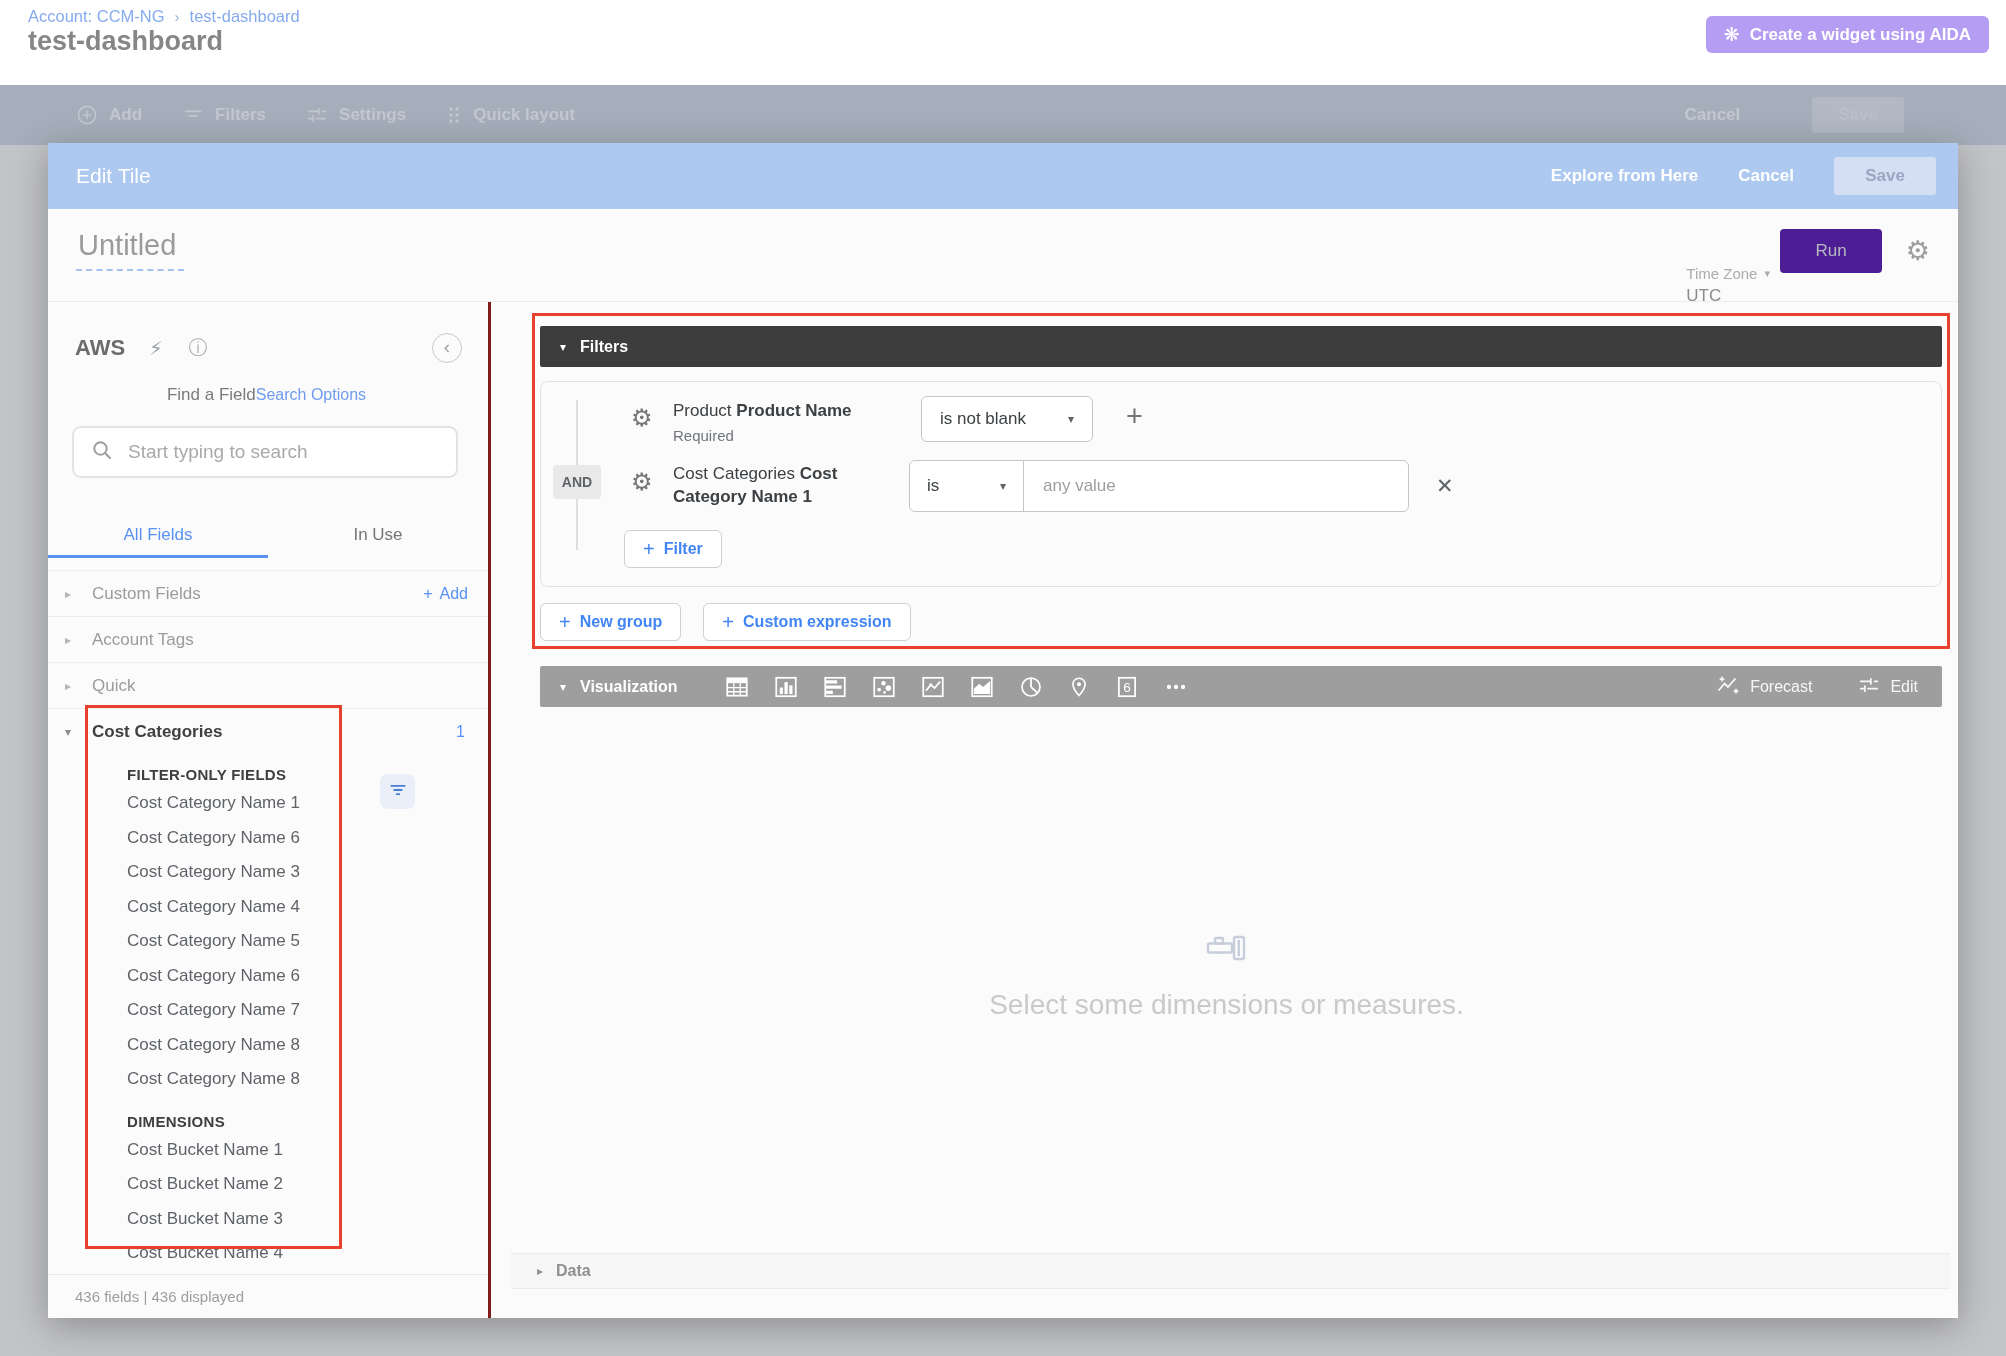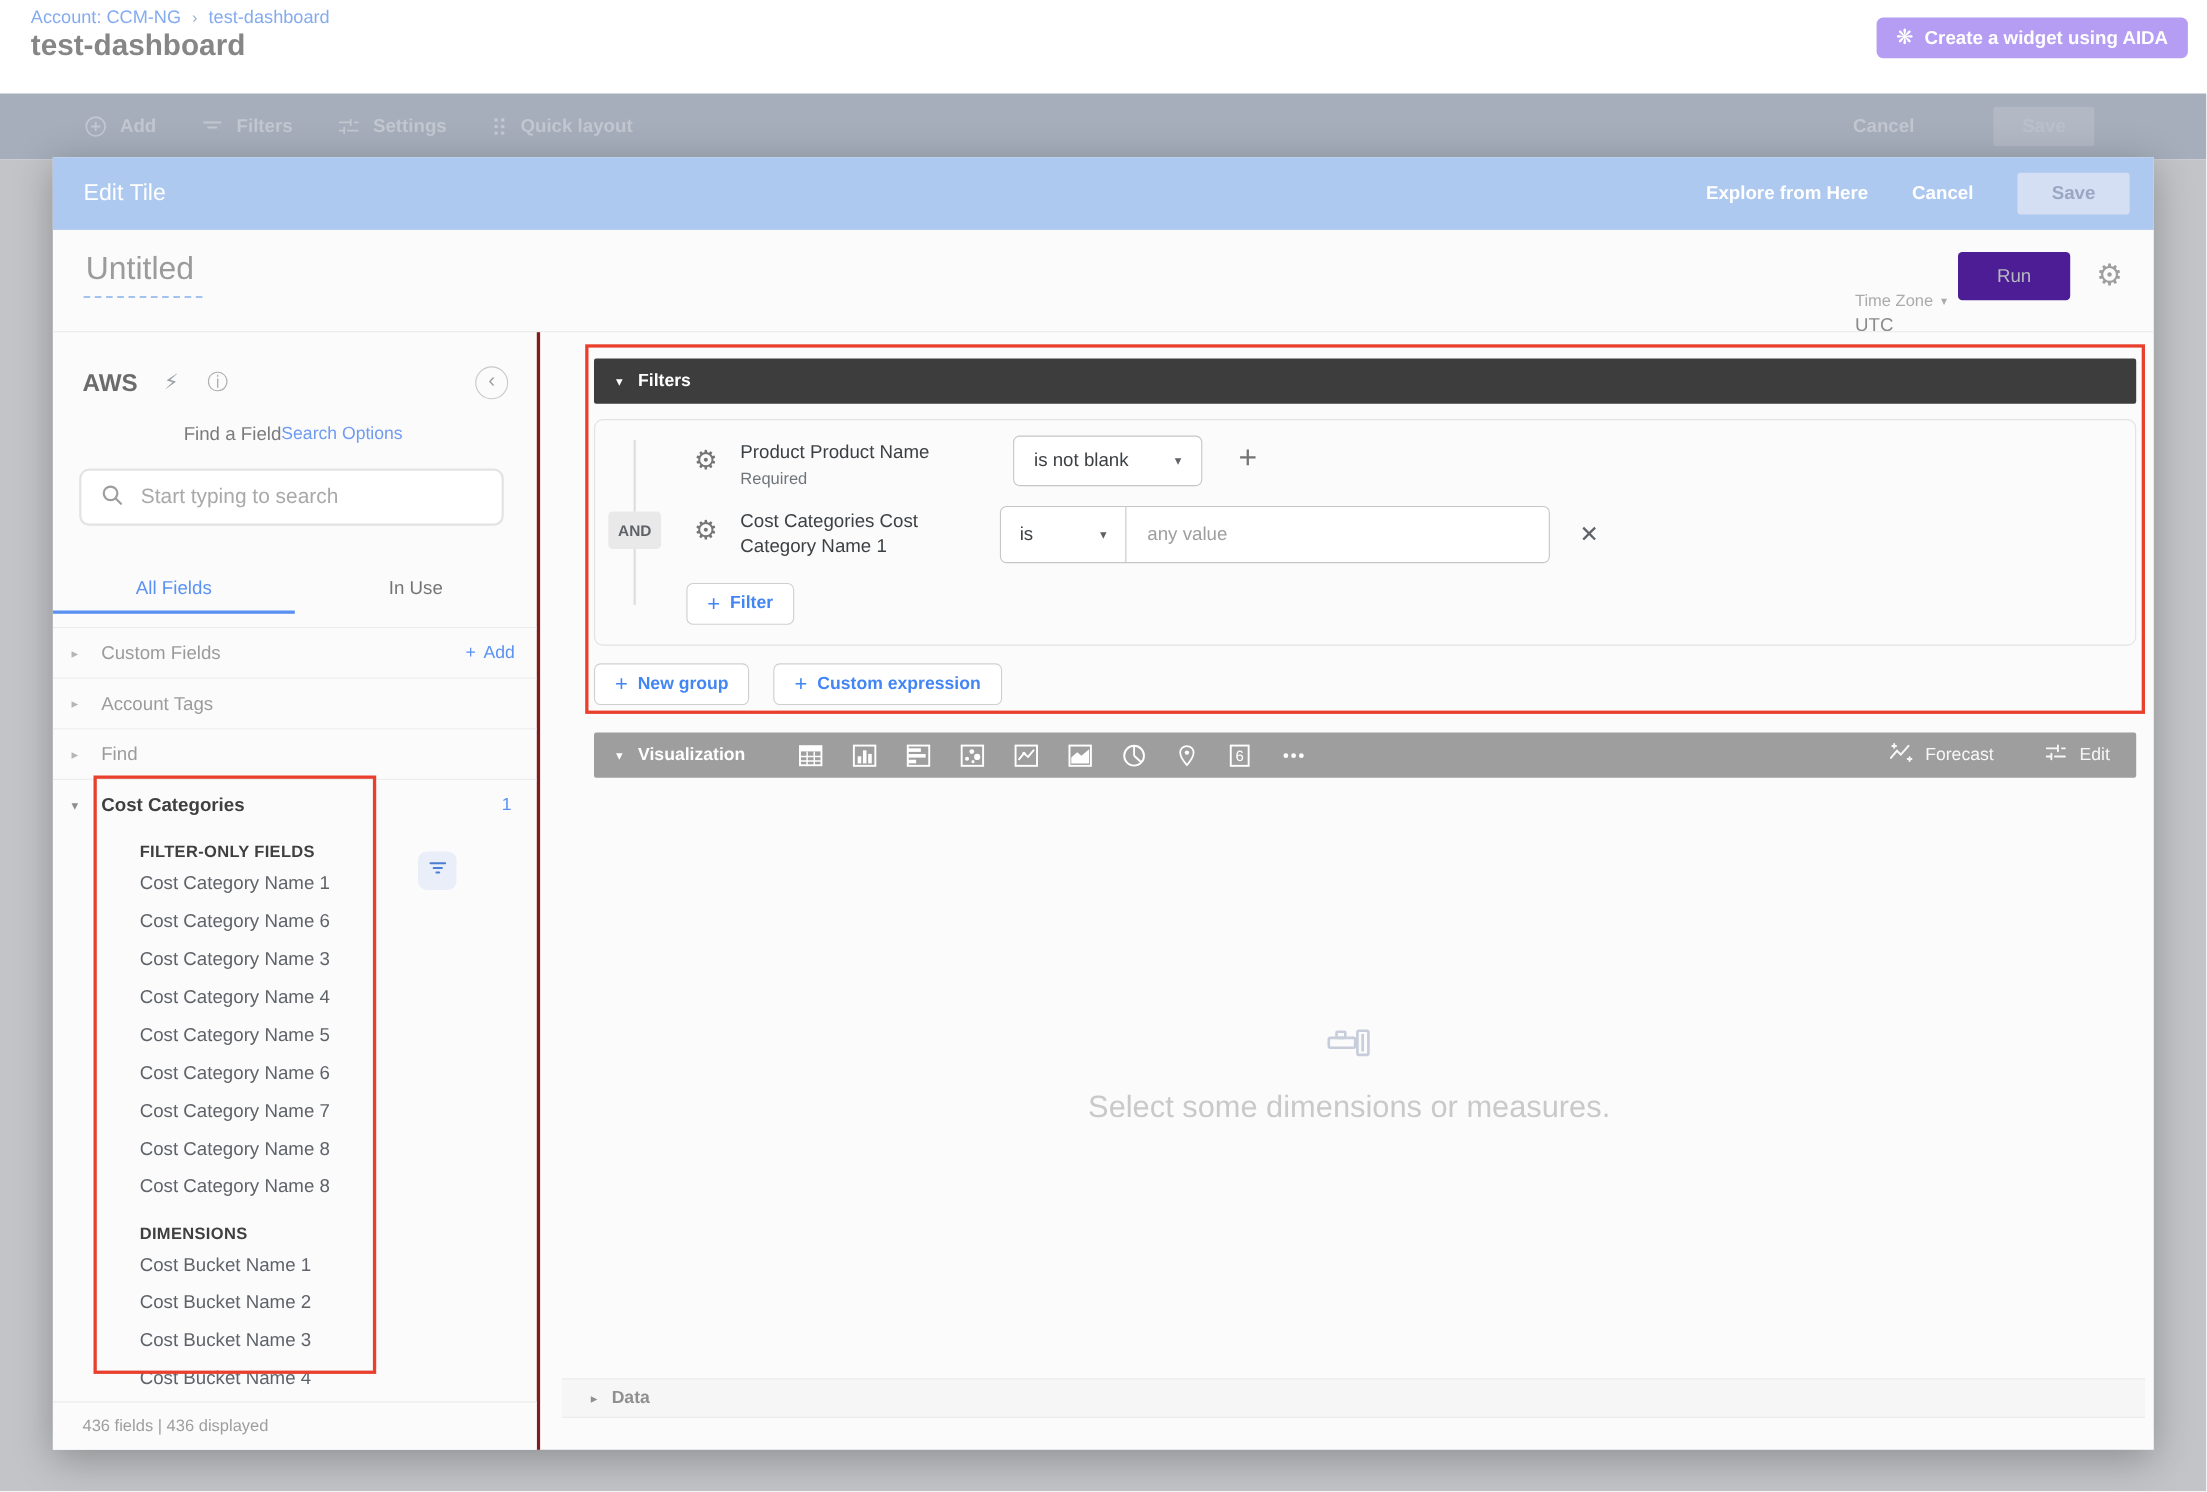--- a/index.html
+++ b/index.html
@@ -80,21 +80,21 @@
   .filters-bar { margin:24px 16px 0 49px; height:41px; background:#3d3d3d; border-radius:2px; display:flex; align-items:center; padding:0 20px; gap:14px; }
   .bar-caret { color:#fff; font-size:12px; cursor:pointer; }
   .bar-label { color:#fff; font-size:16px; font-weight:700; }
   .filter-group { margin:14px 16px 0 49px; height:206px; border:1px solid #e2e2e2; border-radius:8px; position:relative; background:#fbfbfc; }
   .vline { position:absolute; left:35px; top:18px; width:2px; height:150px; background:#dedede; }
   .and-badge { position:absolute; left:12px; top:83px; width:48px; height:34px; background:#e9e9e9; border-radius:4px; color:#5f6368; font-size:14px; font-weight:700; display:flex; align-items:center; justify-content:center; cursor:pointer; }
   .gear-icon { position:absolute; font-size:24px; color:#757575; cursor:pointer; }
   .g1 { left:90px; top:22px; } .g2 { left:90px; top:86px; }
   .ftext { position:absolute; font-size:17px; color:#3c4043; line-height:23px; }
   .t1 { left:132px; top:17px; width:260px; } .t2 { left:132px; top:80px; width:218px; }
-  .fname { font-weight:400; }
+  .fname { font-weight:700; }
   .fnote { font-size:15px; color:#70757a; font-weight:400; margin-top:2px; }
   .op-select { position:absolute; left:380px; top:14px; width:172px; height:46px; border:1px solid #c6c6c6; border-radius:6px; background:#fff; display:flex; align-items:center; justify-content:space-between; padding:0 18px; font-size:17px; color:#3c4043; cursor:pointer; }
   .dd-caret { font-size:12px; color:#5f6368; }
   .plus-add { position:absolute; left:585px; top:20px; font-size:29px; font-weight:400; color:#757575; cursor:pointer; line-height:1; }
   .combo { position:absolute; left:368px; top:78px; width:500px; height:52px; border:1px solid #c6c6c6; border-radius:6px; background:#fff; display:flex; }
   .combo-op { width:114px; border-right:1px solid #c6c6c6; display:flex; align-items:center; justify-content:space-between; padding:0 17px; font-size:17px; color:#3c4043; cursor:pointer; }
   .combo-input { flex:1; border:none; outline:none; padding:0 19px; font-size:17px; color:#3c4043; border-radius:0 6px 6px 0; background:transparent; font-family:inherit;}
   .combo-input::placeholder { color:#9e9e9e; }
   .x-close { position:absolute; left:895px; top:92px; font-size:21px; color:#5f6368; cursor:pointer; }
   .outline-btn { height:38px; padding:0 18px; border:1px solid #cfcfcf; border-radius:6px; background:#fff; color:#4285f4; font-size:16px; font-weight:700; display:flex; align-items:center; gap:9px; cursor:pointer; font-family:inherit;}
@@ -241,21 +241,21 @@
                 <span>+</span>
                 <span>Add</span>
               </span>
           </div>
           <div class="sec-row">
             <span class="sec-caret">▸</span>
             <span class="sec-label">Account Tags</span>
           </div>
           <div class="sec-row">
             <span class="sec-caret">▸</span>
-            <span class="sec-label">Find</span>
+            <span class="sec-label">Quick</span>
           </div>
           <div class="sec-row expanded">
             <span class="sec-caret">▾</span>
             <span class="sec-label">Cost Categories</span>
             <span class="sec-count">1</span>
           </div>
         </div>
         <div class="group-header">FILTER-ONLY FIELDS</div>
         <div class="field-list">
             <span class="field-item">Cost Category Name 1</span>

